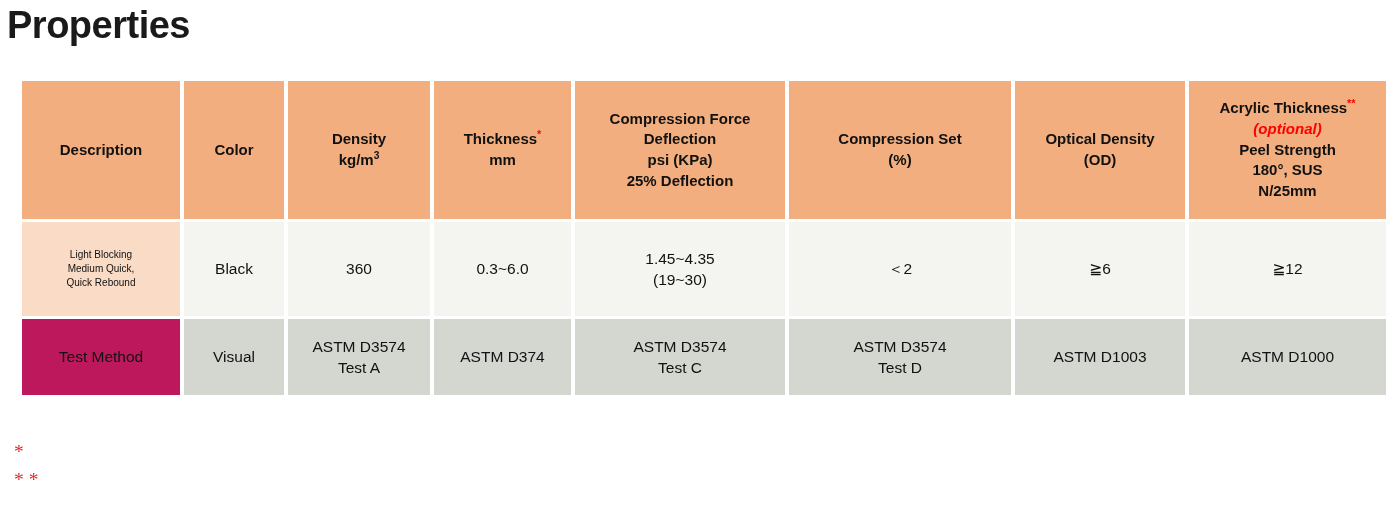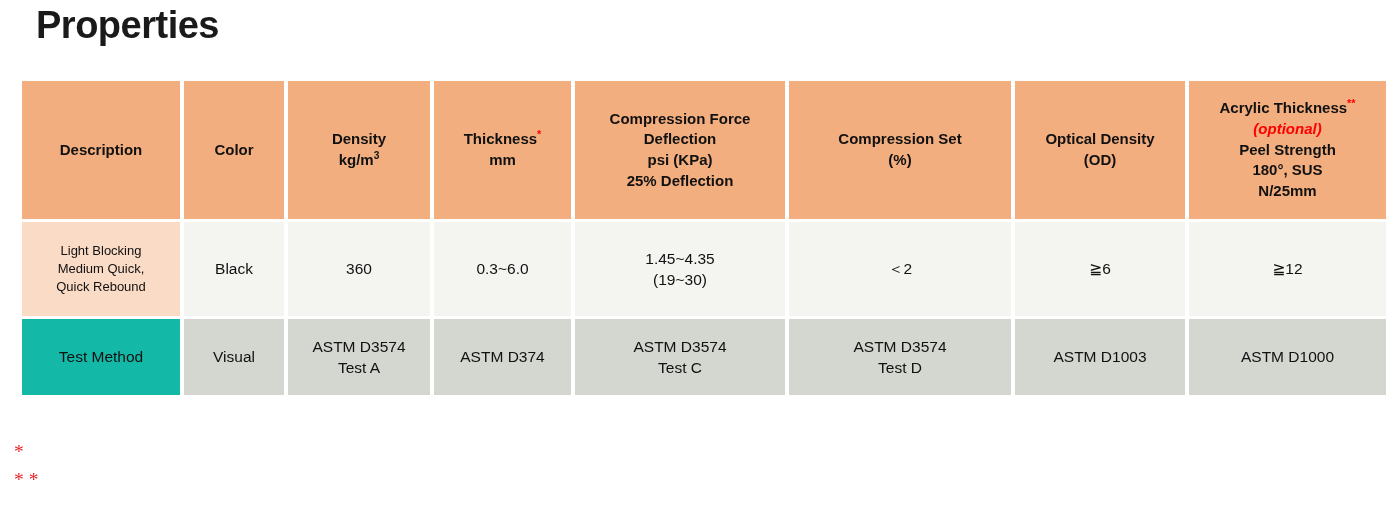--- a/index.html
+++ b/index.html
@@ -11,21 +11,21 @@
   }
   #page {
     position: relative;
     width: 1395px;
     height: 512px;
     background: #ffffff;
     overflow: hidden;
   }
   .page-title {
     position: absolute;
-    left: 36px;
+    left: 7px;
     top: 2px;
     font-size: 38px;
     font-weight: bold;
     color: #1a1a1a;
     letter-spacing: -0.5px;
     line-height: 1.25;
   }
   table.props {
     position: absolute;
     left: 18px;
@@ -52,30 +52,30 @@
   }
   
   tr.data td {
     background: #F4F4F1;
     height: 94px;
     font-size: 15.5px;
     font-weight: normal;
   }
   tr.data td.rowlabel {
     background: #FADBC6;
-    font-size: 13px;
+    font-size: 10px;
   }
   
   tr.test td {
     background: #D4D6D0;
     height: 76px;
     font-size: 15.5px;
   }
   tr.test td.rowlabel {
-    background: #14b8a6;
+    background: #be185d;
     margin-top: 48px;
   }
   .sup {
     font-size: 0.68em;
     vertical-align: super;
     line-height: 0;
   }
   .red { color: #FF0000; font-style: italic; }
   .redstar {
     color: #FF0000;

